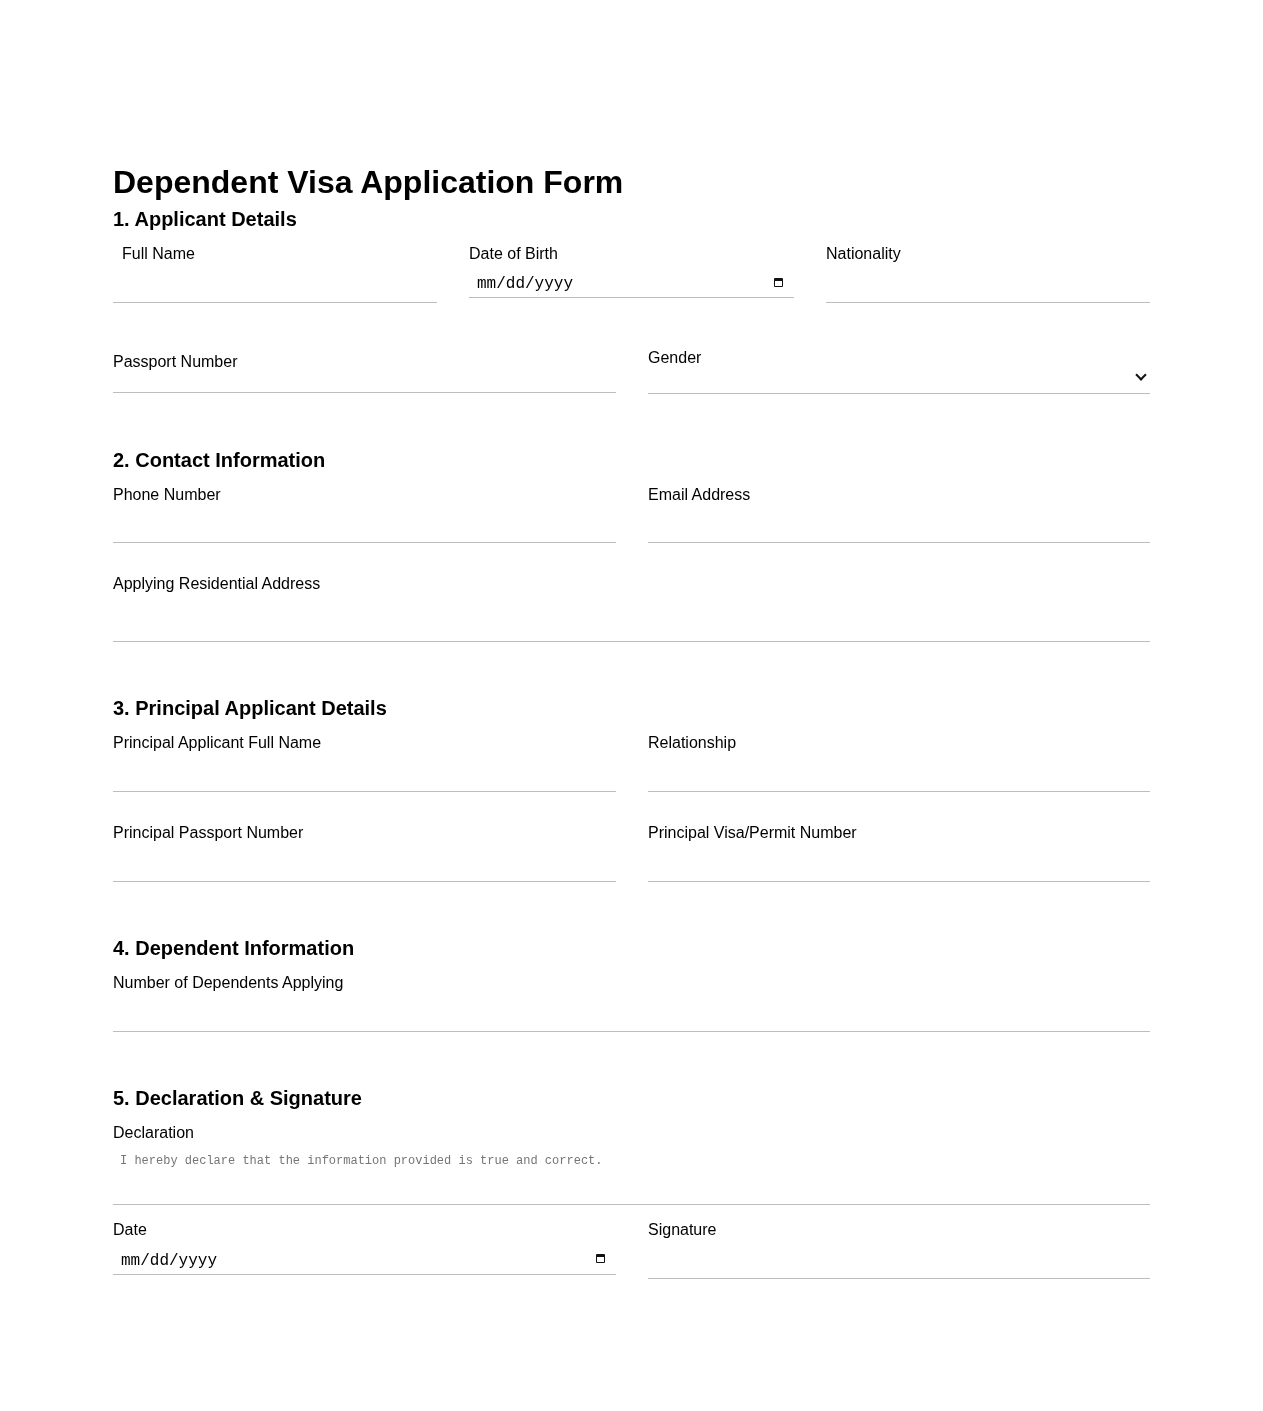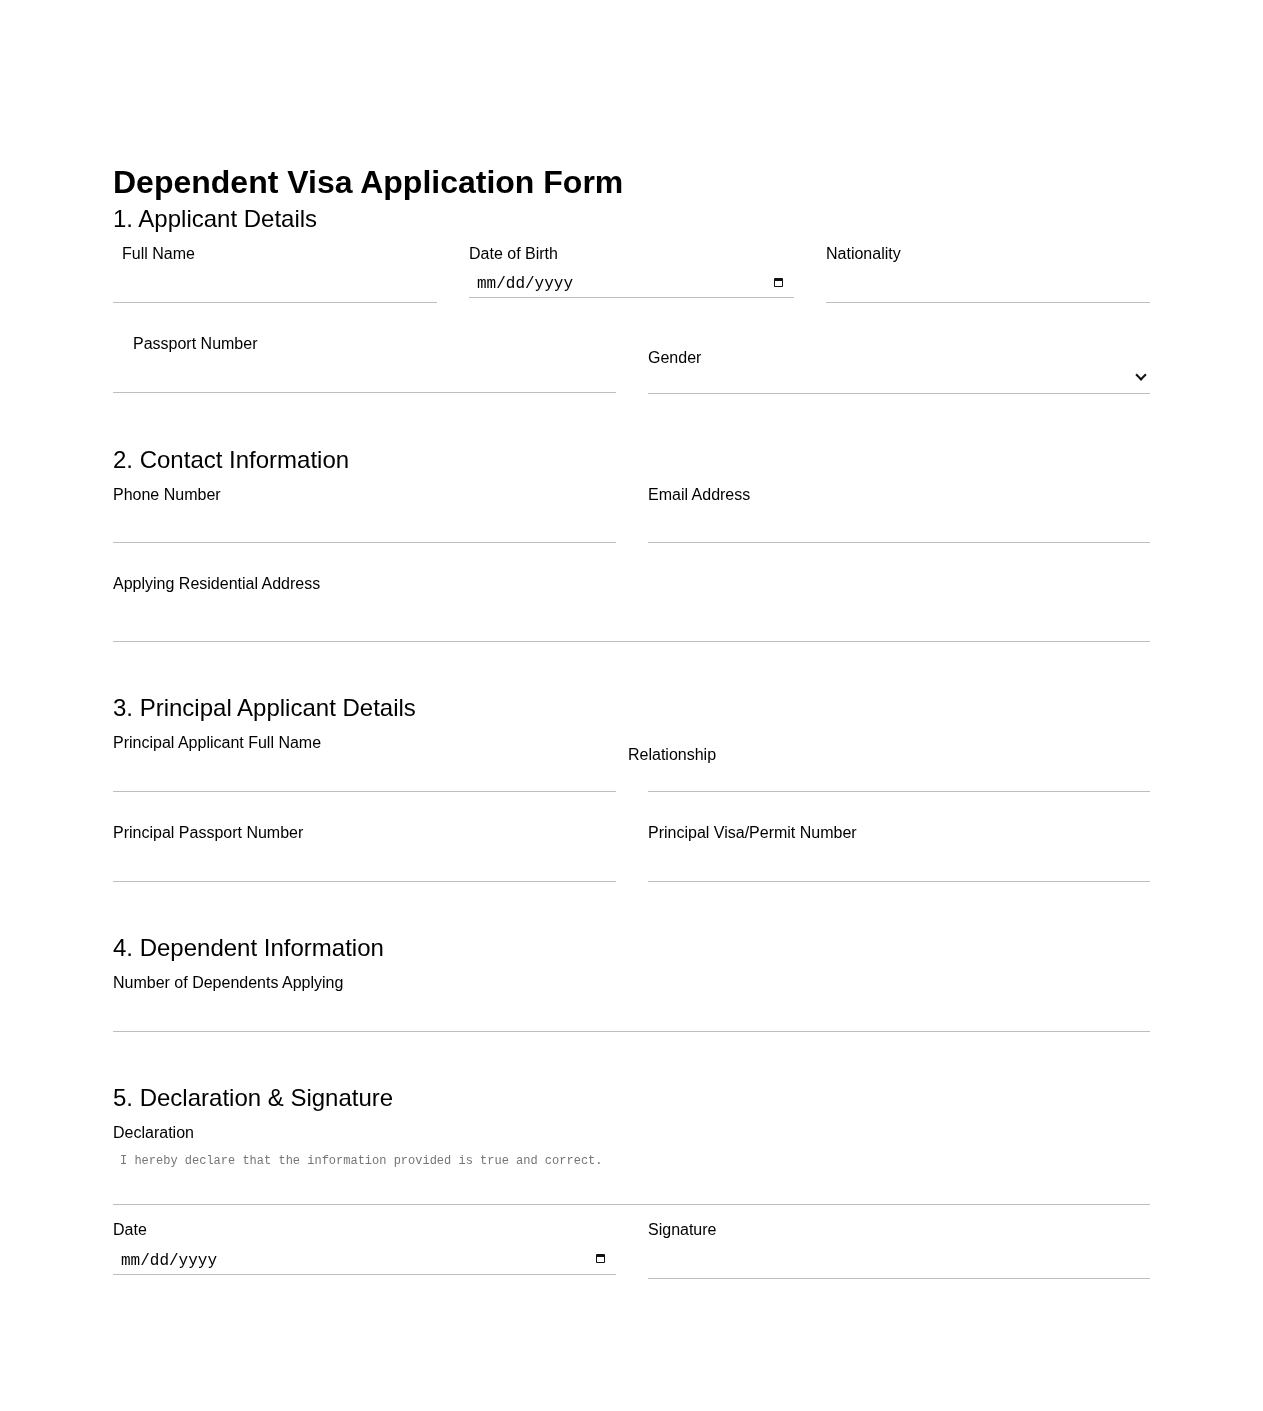--- a/index.html
+++ b/index.html
@@ -1,19 +1,19 @@
 <!DOCTYPE html>
 <html><head>
 <meta charset="utf-8">
 <style>
   html, body { margin: 0; padding: 0; background: #ffffff; }
   body { width: 1263px; height: 1411px; position: relative; font-family: "Liberation Sans", sans-serif; color: #000; overflow: hidden; }
   .abs { position: absolute; }
   .title { font-size: 32px; font-weight: bold; line-height: 36px; white-space: nowrap; }
-  .h2 { font-size: 24px; font-weight: normal; line-height: 28px; white-space: nowrap; text-align: right; }
+  .h2 { font-size: 20px; font-weight: bold; line-height: 28px; white-space: nowrap; text-align: right; }
   .label { font-size: 16px; line-height: 20px; white-space: nowrap; }
   .field { border-bottom: 1px solid #bdbdbd; box-sizing: border-box; }
   .date-text { font-family: "Liberation Mono", monospace; font-size: 16px; color: #000; line-height: 14px; }
   .cal-icon { width: 9px; height: 9px; border: 1.5px solid #111; border-top-width: 3px; box-sizing: border-box; border-radius: 1px; }
   .chev { width: 6px; height: 6px; border-right: 2px solid #111; border-bottom: 2px solid #111; transform: rotate(45deg); }
   .placeholder-mono { font-family: "Liberation Mono", monospace; font-size: 12px; color: #757575; line-height: 14px; white-space: nowrap; }
 </style>
 </head>
 <body>
 
@@ -26,21 +26,21 @@
 
 <div class="abs label" style="left:469px; top:244px;">Date of Birth</div>
 <div class="abs field" style="left:469px; top:268px; width:325px; height:30px;">
   <span class="abs date-text" style="left:8px; top:9px;">mm/dd/yyyy</span>
   <span class="abs cal-icon" style="left:305px; top:10px;"></span>
 </div>
 
 <div class="abs label" style="left:826px; top:244px;">Nationality</div>
 <div class="abs field" style="left:826px; top:268px; width:324px; height:35px;"></div>
 
-<div class="abs label" style="left:113px; top:334px;margin-left:20px;">Passport Number</div>
+<div class="abs label" style="left:113px; top:352px;">Passport Number</div>
 <div class="abs field" style="left:113px; top:358px; width:503px; height:35px;"></div>
 
 <div class="abs label" style="left:648px; top:316px;margin-top:32px;">Gender</div>
 <div class="abs field" style="left:648px; top:358px; width:502px; height:36px;">
   <span class="abs" style="left:8px; top:10px; font-size:16px;"></span>
   <span class="abs chev" style="left:489px; top:13px;"></span>
 </div>
 
 <div class="abs h2" style="left:113px; top:446px;">2. Contact Information</div>
 
@@ -51,21 +51,21 @@
 <div class="abs field" style="left:648px; top:508px; width:502px; height:35px;"></div>
 
 <div class="abs label" style="left:113px; top:574px;">Applying Residential Address</div>
 <div class="abs field" style="left:113px; top:598px; width:1037px; height:44px;"></div>
 
 <div class="abs h2" style="left:113px; top:694px;">3. Principal Applicant Details</div>
 
 <div class="abs label" style="left:113px; top:733px;">Principal Applicant Full Name</div>
 <div class="abs field" style="left:113px; top:757px; width:503px; height:35px;"></div>
 
-<div class="abs label" style="left:628px; top:733px;margin-top:12px;">Relationship</div>
+<div class="abs label" style="left:648px; top:733px;">Relationship</div>
 <div class="abs field" style="left:648px; top:757px; width:502px; height:35px;"></div>
 
 <div class="abs label" style="left:113px; top:823px;">Principal Passport Number</div>
 <div class="abs field" style="left:113px; top:847px; width:503px; height:35px;"></div>
 
 <div class="abs label" style="left:648px; top:823px;">Principal Visa/Permit Number</div>
 <div class="abs field" style="left:648px; top:847px; width:502px; height:35px;"></div>
 
 <div class="abs h2" style="left:113px; top:934px;">4. Dependent Information</div>
 

